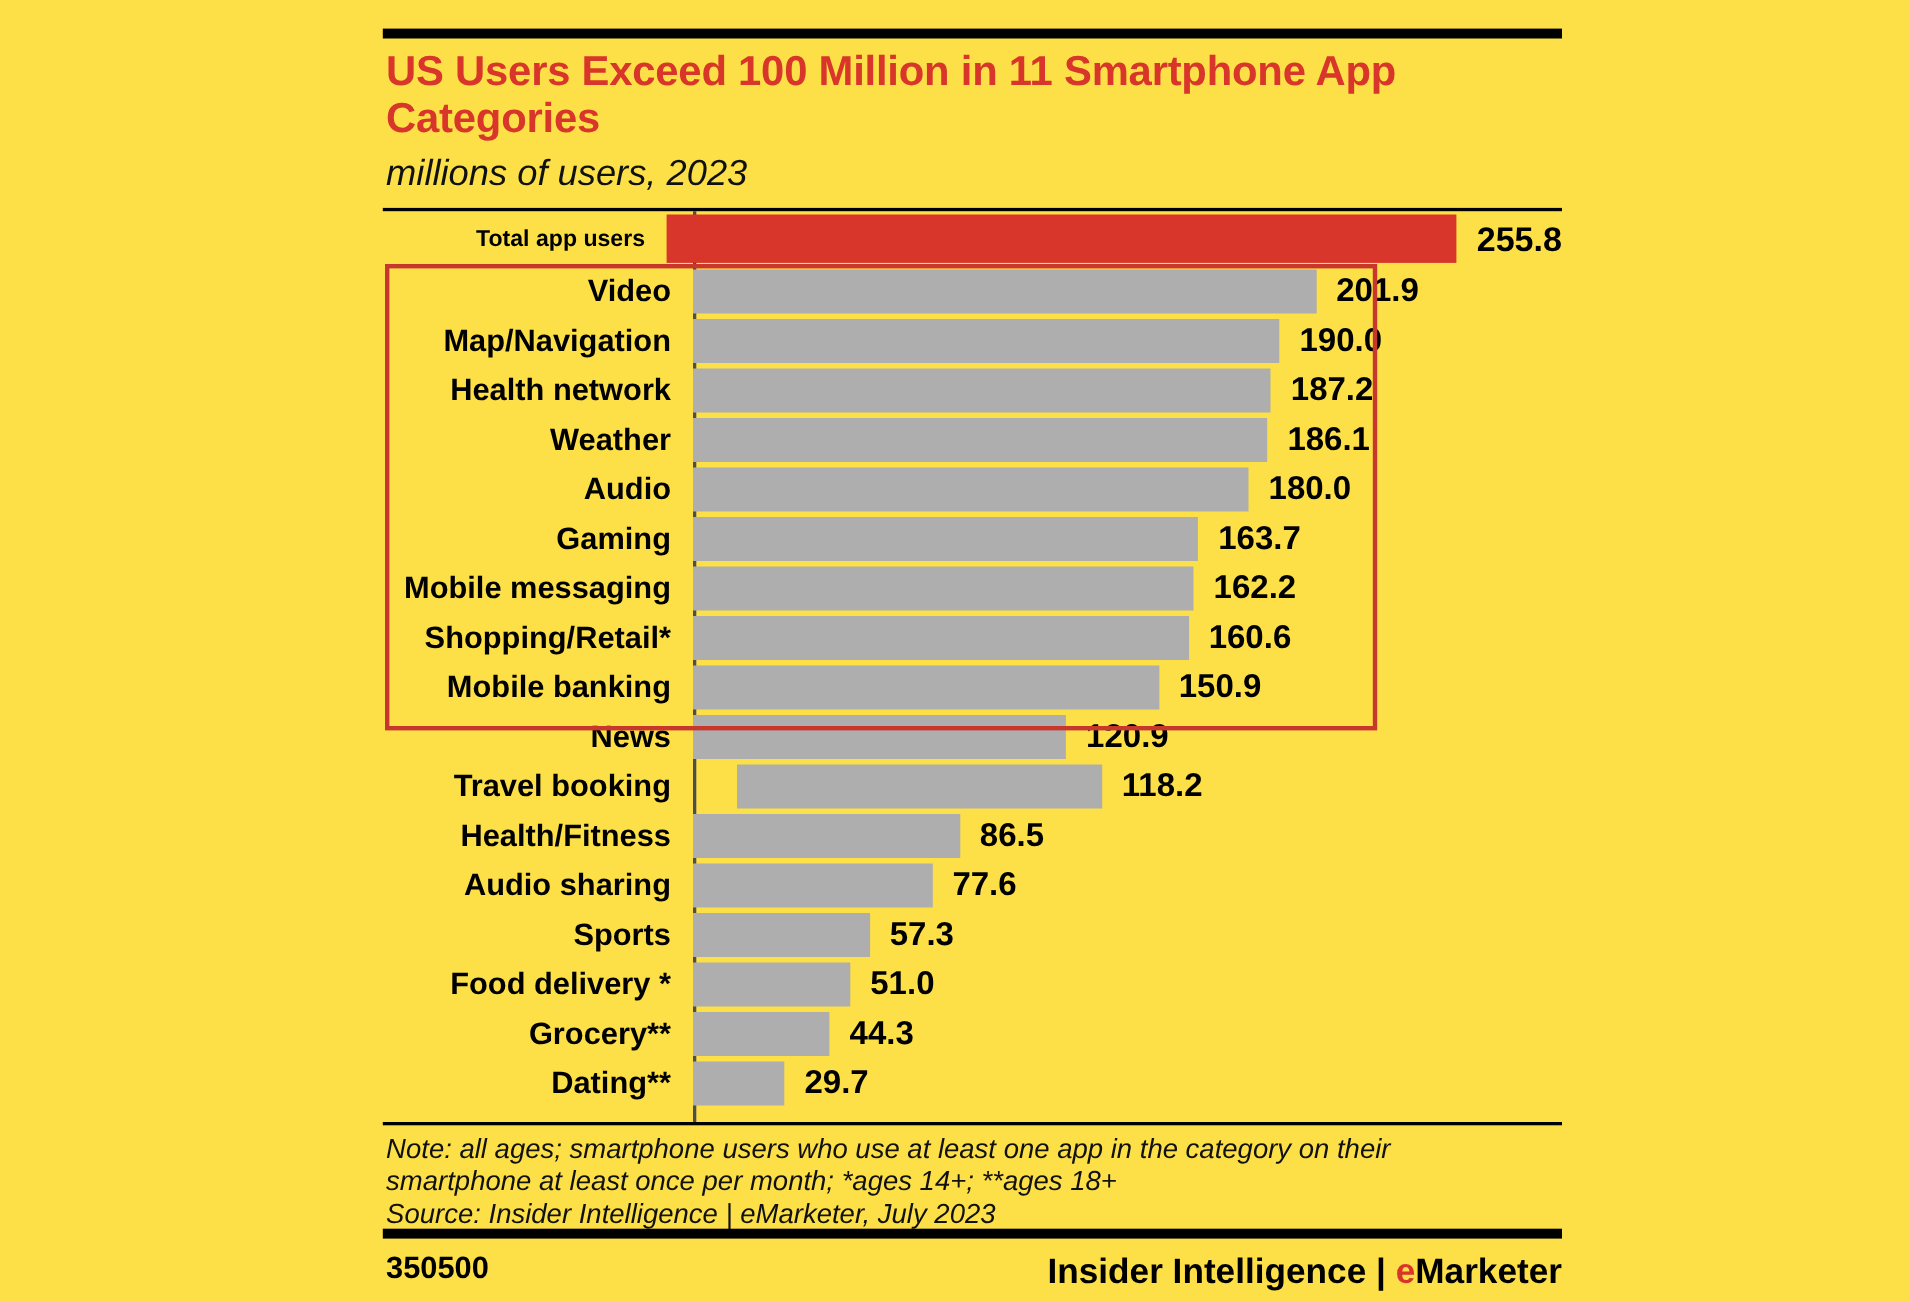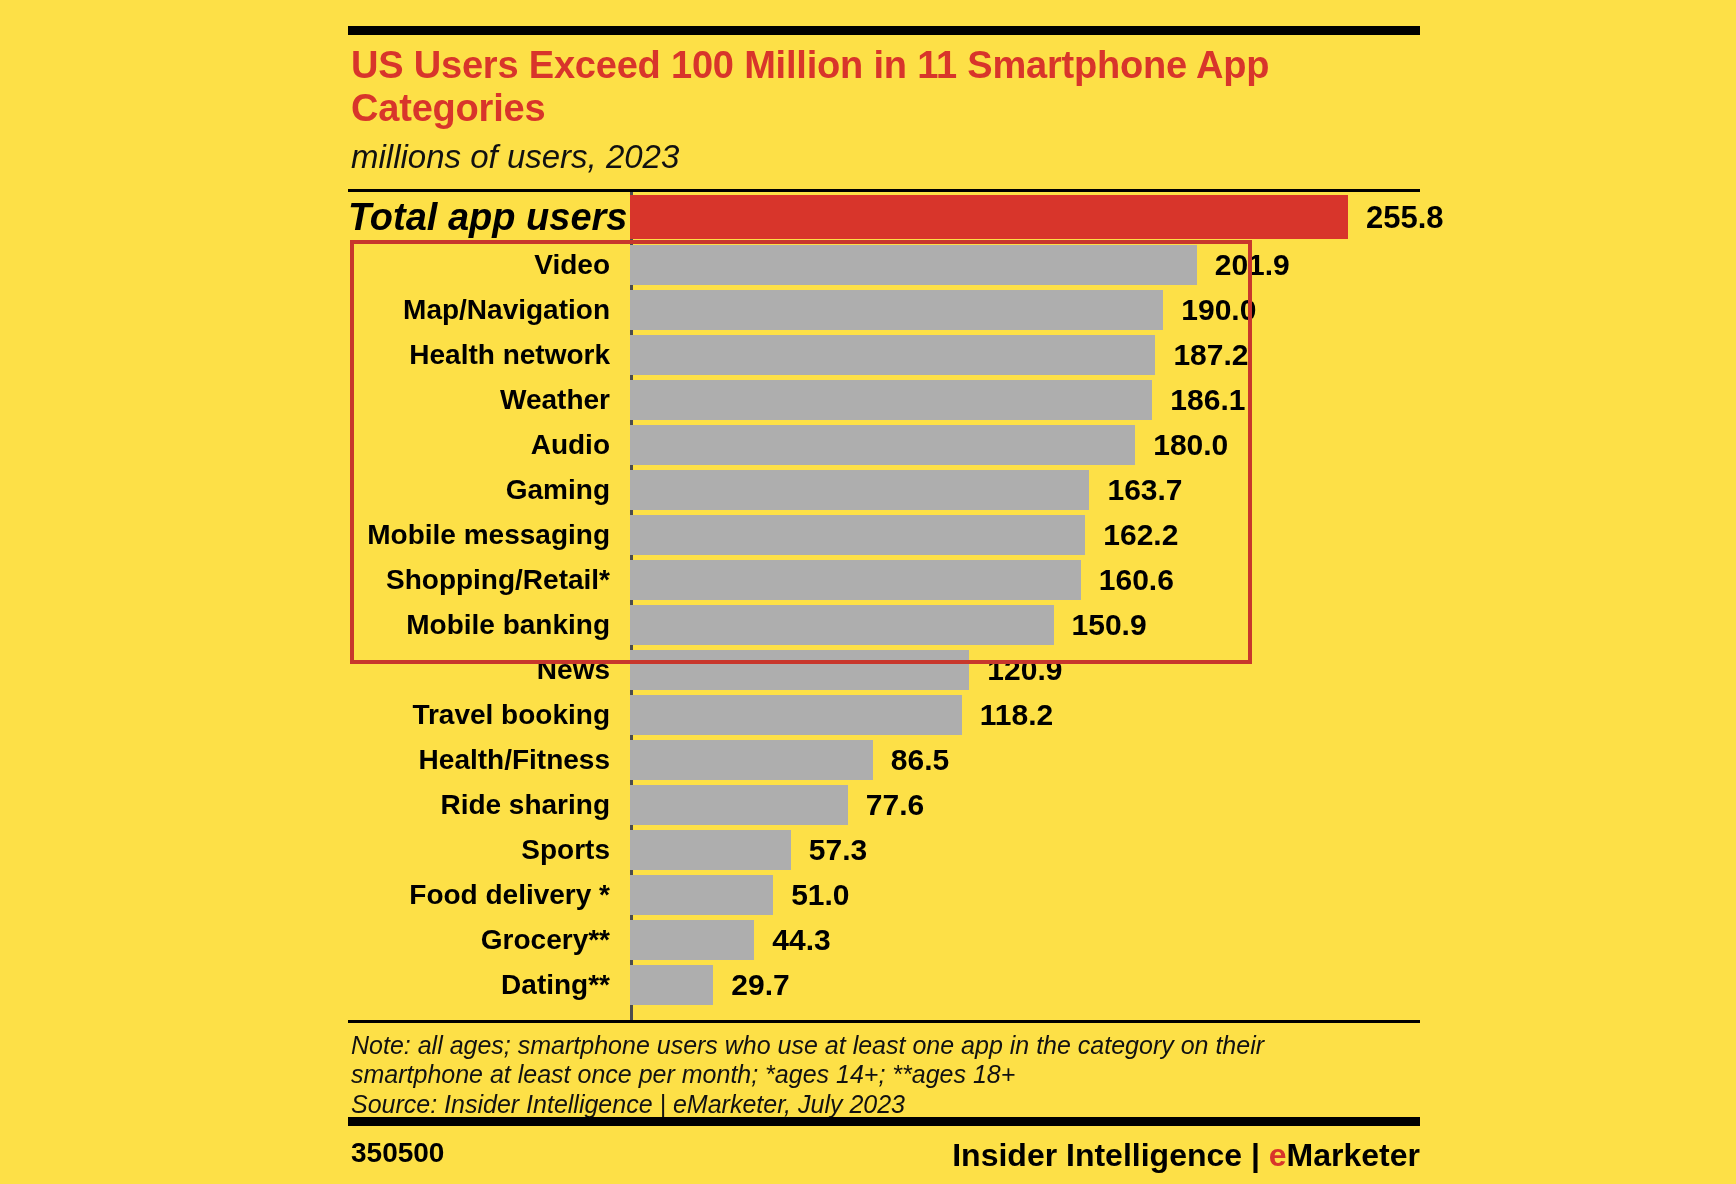--- a/index.html
+++ b/index.html
@@ -116,22 +116,21 @@
   }
   .row-value {
     margin-left: 18px;
     font-size: 30px;
     font-weight: bold;
     color: #000000;
     white-space: nowrap;
     line-height: 1;
   }
   .row.total .row-label {
-    font-size: 38px;
-    font-style: italic;
+    font-size: 21px;
   }
   .row.total .row-value {
     font-size: 31px;
   }
 
   
   .highlight-box {
     position: absolute;
     left: 350px; top: 240px;
     width: 902px; height: 424px;
@@ -255,36 +254,36 @@
           <div class="row-value">150.9</div>
         </div>
       </div>
       <div class="row" style="top: 458px; height: 40px;">
         <div class="row-label">News</div>
         <div class="row-bar-wrap">
           <div class="bar" style="width: 339.352px; background: rgb(174, 174, 174);"></div>
           <div class="row-value">120.9</div>
         </div>
       </div>
-      <div class="row" style="top: 503px; height: 40px;">
+      <div class="row" style="top: 503px; height: 40px; gap: 40px;">
         <div class="row-label">Travel booking</div>
         <div class="row-bar-wrap">
           <div class="bar" style="width: 331.773px; background: rgb(174, 174, 174);"></div>
           <div class="row-value">118.2</div>
         </div>
       </div>
       <div class="row" style="top: 548px; height: 40px;">
         <div class="row-label">Health/Fitness</div>
         <div class="row-bar-wrap">
           <div class="bar" style="width: 242.795px; background: rgb(174, 174, 174);"></div>
           <div class="row-value">86.5</div>
         </div>
       </div>
       <div class="row" style="top: 593px; height: 40px;">
-        <div class="row-label">Ride sharing</div>
+        <div class="row-label">Audio sharing</div>
         <div class="row-bar-wrap">
           <div class="bar" style="width: 217.814px; background: rgb(174, 174, 174);"></div>
           <div class="row-value">77.6</div>
         </div>
       </div>
       <div class="row" style="top: 638px; height: 40px;">
         <div class="row-label">Sports</div>
         <div class="row-bar-wrap">
           <div class="bar" style="width: 160.834px; background: rgb(174, 174, 174);"></div>
           <div class="row-value">57.3</div>

